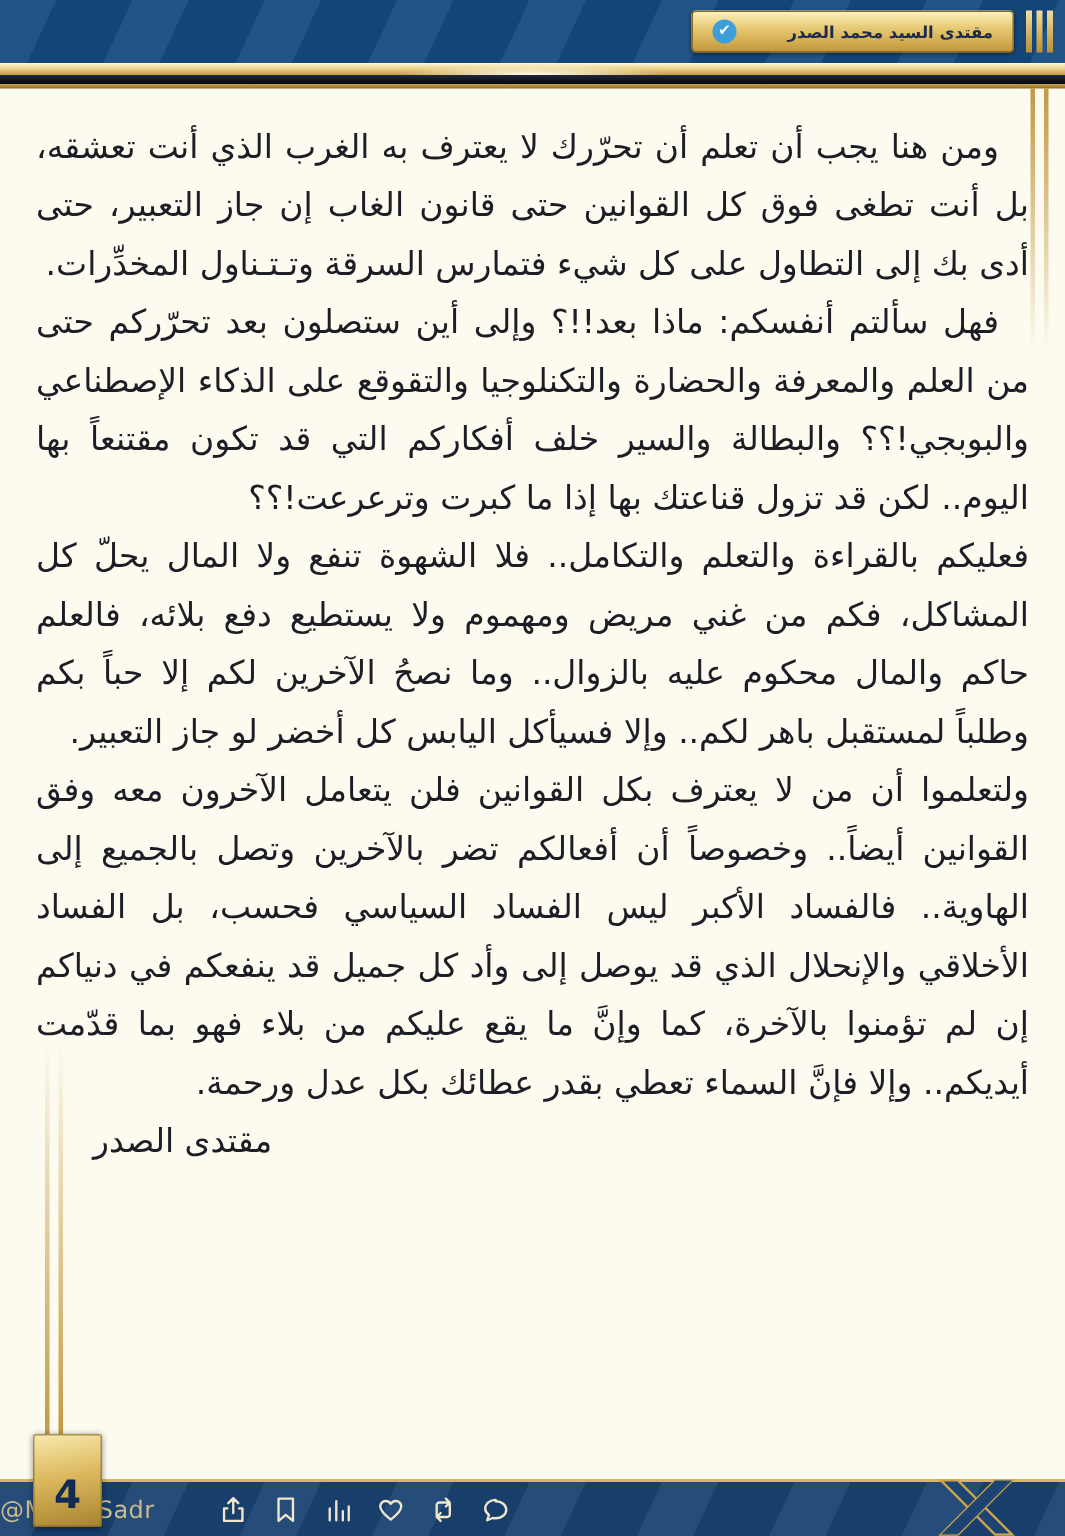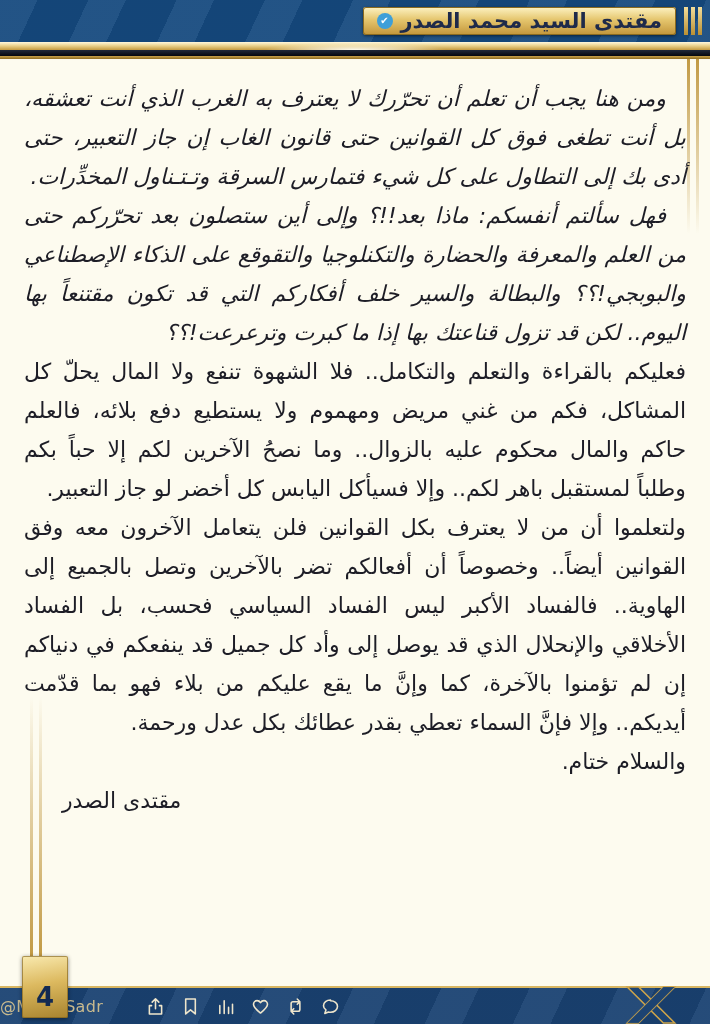--- a/index.html
+++ b/index.html
@@ -26,21 +26,21 @@
   .name-badge {
     position: absolute; top: 7px; right: 34px; height: 28px;
     display: flex; align-items: center; gap: 8px;
     direction: rtl;
     padding: 0 14px;
     border-radius: 3px;
     background: linear-gradient(180deg, #fdf3c4 0%, #e5c66e 45%, #c2953a 100%);
     box-shadow: inset 0 0 0 1px #8a6a1f, 0 1px 3px rgba(0,0,0,0.5);
   }
   .name-badge .title {
-    font-size: 21px; font-weight: bold; color: #1e2a4a; white-space: nowrap;
+    font-size: 11px; font-weight: bold; color: #1e2a4a; white-space: nowrap; margin-left: 26px;
   }
   .verified {
     width: 16px; height: 16px; border-radius: 50%;
     background: #3e9fd8; color: #ffffff;
     font-size: 10px; line-height: 16px; text-align: center; font-weight: bold;
     flex: 0 0 auto;
   }
   .header-bars { position: absolute; top: 7px; right: 8px; display: flex; gap: 3px; }
   .header-bars span {
     display: block; width: 4px; height: 28px;
@@ -80,21 +80,21 @@
     position: absolute; top: 59px; left: 0; right: 0; bottom: 42px;
     padding: 20px 24px 0;
     direction: rtl;
     text-align: justify;
     font-size: 22px;
     line-height: 39px;
     color: #1d1d26;
     overflow: hidden;
   }
   .article p { margin: 0; }
-  .article p.indent { text-indent: 20px; font-style: italic; }
+  .article p.indent { text-indent: 20px; }
   .article p.closing { text-align: right; }
   .article p.signature { text-align: left; padding-left: 38px; }
 
   
   .footer {
     position: absolute; bottom: 0; left: 0; right: 0; height: 38px;
     border-top: 2px solid #d8b662;
     background:
       repeating-linear-gradient(115deg,
         rgba(255,255,255,0.05) 0 34px, rgba(0,0,0,0.06) 34px 80px),
@@ -152,21 +152,20 @@
   <div class="lines-bottom-left">
     <span></span>
       <span></span>
   </div>
 
   <main class="article">
     <p class="indent">ومن هنا يجب أن تعلم أن تحرّرك لا يعترف به الغرب الذي أنت تعشقه، بل أنت تطغى فوق كل القوانين حتى قانون الغاب إن جاز التعبير، حتى أدى بك إلى التطاول على كل شيء فتمارس السرقة وتـتـناول المخدِّرات.</p>
     <p class="indent">فهل سألتم أنفسكم: ماذا بعد!!؟ وإلى أين ستصلون بعد تحرّركم حتى من العلم والمعرفة والحضارة والتكنلوجيا والتقوقع على الذكاء الإصطناعي والبوبجي!؟؟ والبطالة والسير خلف أفكاركم التي قد تكون مقتنعاً بها اليوم.. لكن قد تزول قناعتك بها إذا ما كبرت وترعرعت!؟؟</p>
     <p>فعليكم بالقراءة والتعلم والتكامل.. فلا الشهوة تنفع ولا المال يحلّ كل المشاكل، فكم من غني مريض ومهموم ولا يستطيع دفع بلائه، فالعلم حاكم والمال محكوم عليه بالزوال.. وما نصحُ الآخرين لكم إلا حباً بكم وطلباً لمستقبل باهر لكم.. وإلا فسيأكل اليابس كل أخضر لو جاز التعبير.</p>
     <p>ولتعلموا أن من لا يعترف بكل القوانين فلن يتعامل الآخرون معه وفق القوانين أيضاً.. وخصوصاً أن أفعالكم تضر بالآخرين وتصل بالجميع إلى الهاوية.. فالفساد الأكبر ليس الفساد السياسي فحسب، بل الفساد الأخلاقي والإنحلال الذي قد يوصل إلى وأد كل جميل قد ينفعكم في دنياكم إن لم تؤمنوا بالآخرة، كما وإنَّ ما يقع عليكم من بلاء فهو بما قدّمت أيديكم.. وإلا فإنَّ السماء تعطي بقدر عطائك بكل عدل ورحمة.</p>
-    <p class="closing">والسلام ختام.</p>
     <p class="signature">مقتدى الصدر</p>
   </main>
 
   <footer class="footer">
     <div class="page-badge">
       <span>4</span>
     </div>
 
     <span class="handle">@Mu_AlSadr</span>
 

